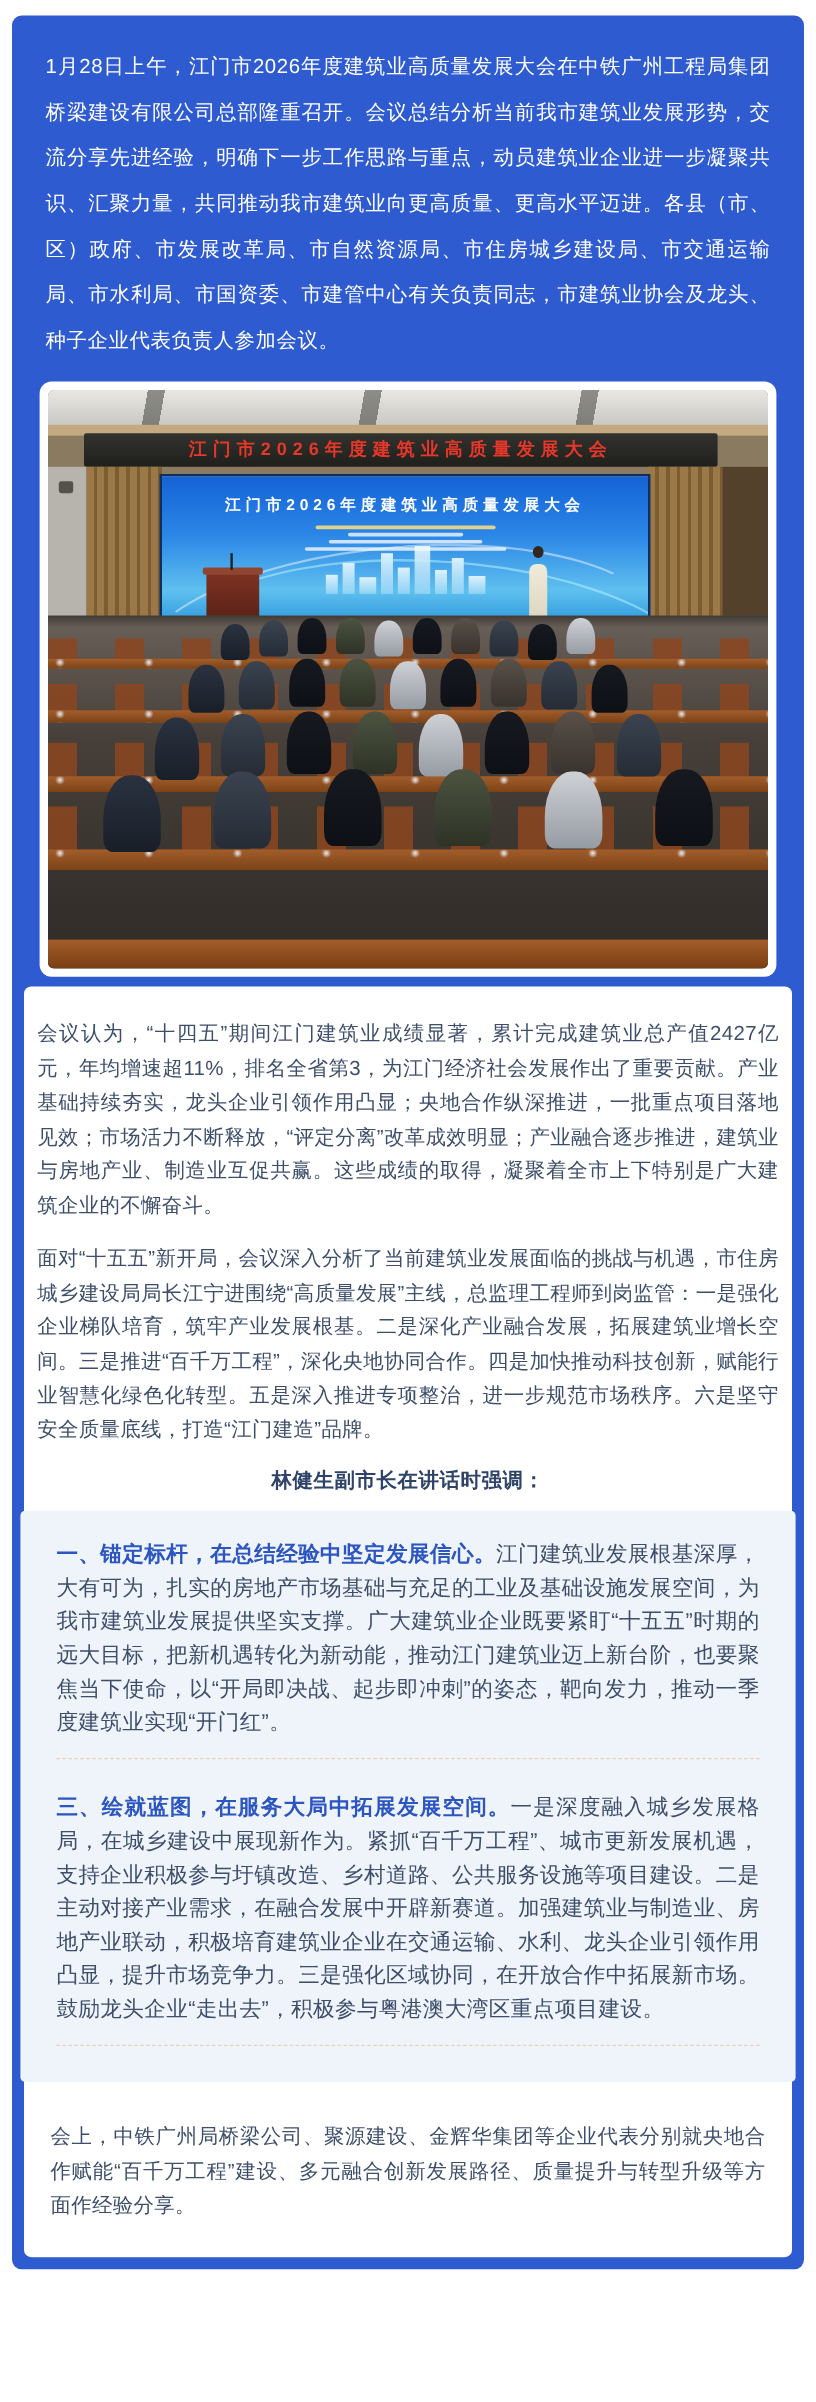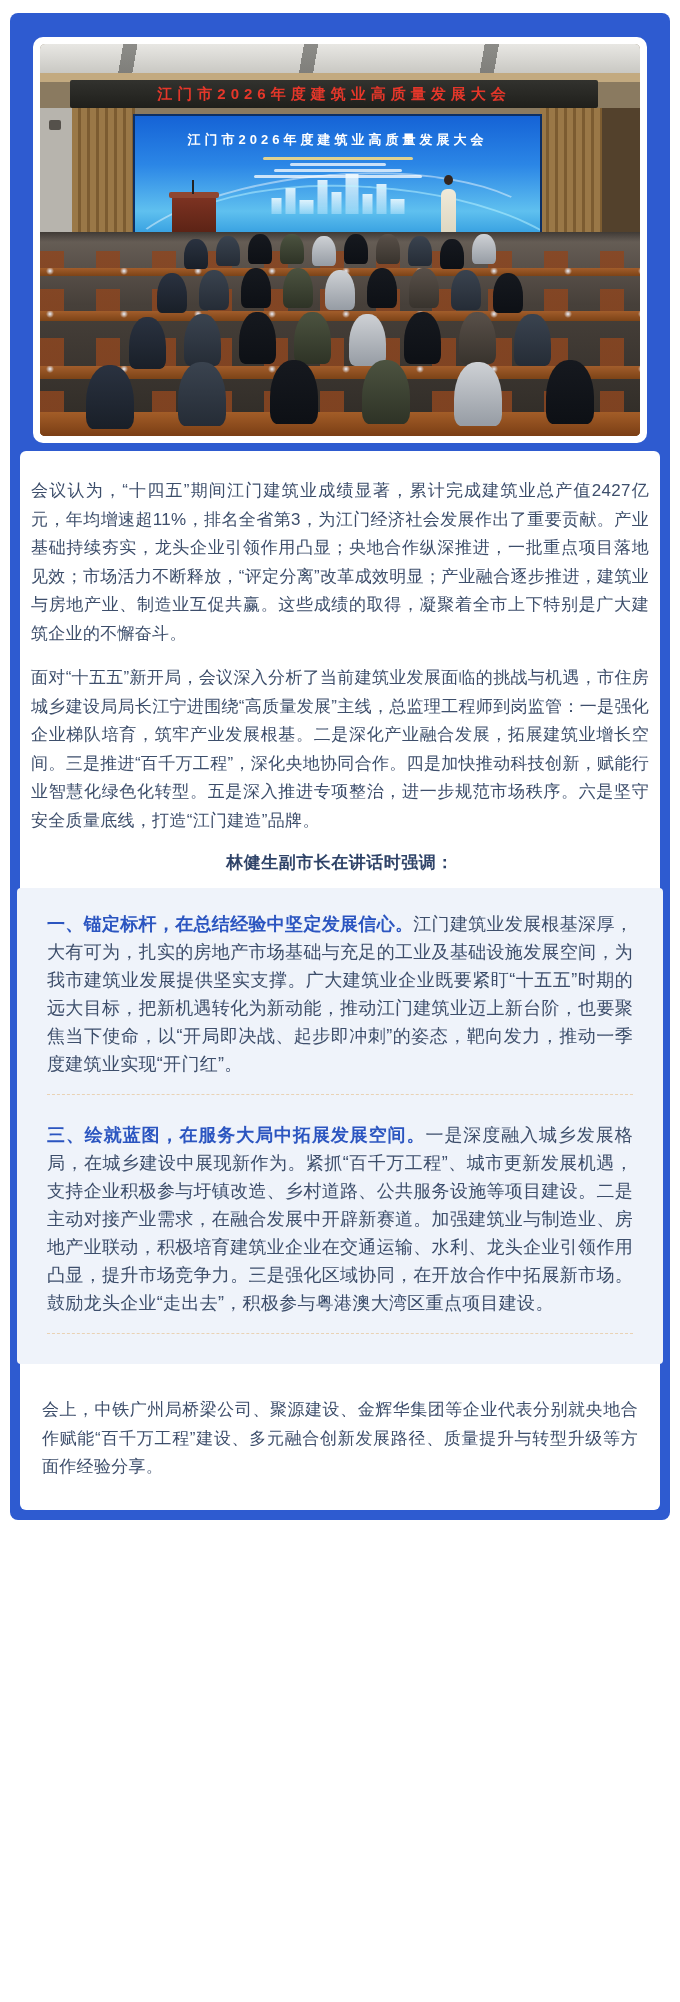--- a/index.html
+++ b/index.html
@@ -13,21 +13,21 @@
   .frame{
     margin:13px 10px 0;background:var(--c-frame_blue,#2e5bd0);
     border-radius:8px;padding:24px 0 10px;
   }
   .intro{
     margin:0 28px 15px;color:var(--c-intro_text,#ffffff);
     font-size:17px;line-height:38px;letter-spacing:.5px;text-align:justify;
   }
   
   .photo{margin:0 23px;background:#ffffff;border-radius:10px;padding:7px;}
-  .scene{position:relative;height:392px;border-radius:5px;overflow:hidden;background:#8a7a60;}
+  .scene{position:relative;height:482px;border-radius:5px;overflow:hidden;background:#8a7a60;}
   .ceiling{position:absolute;top:0;left:0;right:0;height:32px;
     background:linear-gradient(180deg,#e8e7e3,#c6c5c0);}
   .ceiling::before{content:"";position:absolute;inset:0;
     background:repeating-linear-gradient(100deg,transparent 0 82px,#42423e 82px 96px,transparent 96px 178px);
     opacity:.55;}
   .trim{position:absolute;top:29px;left:0;right:0;height:9px;background:#c3aa80;}
   .banner{position:absolute;top:36px;left:30px;right:42px;height:28px;line-height:28px;
     background:linear-gradient(180deg,#32322e,#1f1f1b);border-radius:2px;text-align:center;
     color:var(--c-banner_red,#e5372a);font-size:15px;font-weight:bold;letter-spacing:5px;
     white-space:nowrap;overflow:hidden;}
@@ -114,20 +114,21 @@
   .point:first-child{padding-top:0;}
   .point .lead{color:var(--c-point_lead,#2b55c0);font-weight:bold;}
   .closing{margin:32px 11px 8px;}
 </style>
 </head>
 <body>
 
 <div class="page">
   <div class="frame">
 
+    <p class="intro">1月28日上午，江门市2026年度建筑业高质量发展大会在中铁广州工程局集团桥梁建设有限公司总部隆重召开。会议总结分析当前我市建筑业发展形势，交流分享先进经验，明确下一步工作思路与重点，动员建筑业企业进一步凝聚共识、汇聚力量，共同推动我市建筑业向更高质量、更高水平迈进。各县（市、区）政府、市发展改革局、市自然资源局、市住房城乡建设局、市交通运输局、市水利局、市国资委、市建管中心有关负责同志，市建筑业协会及龙头、种子企业代表负责人参加会议。</p>
 
     <figure class="photo">
       <div class="scene">
         <div class="ceiling"></div>
         <div class="trim"></div>
         <div class="banner">
           <span>江门市2026年度建筑业高质量发展大会</span>
         </div>
         <div class="wall-left"></div>
         <div class="wood-l"></div>

